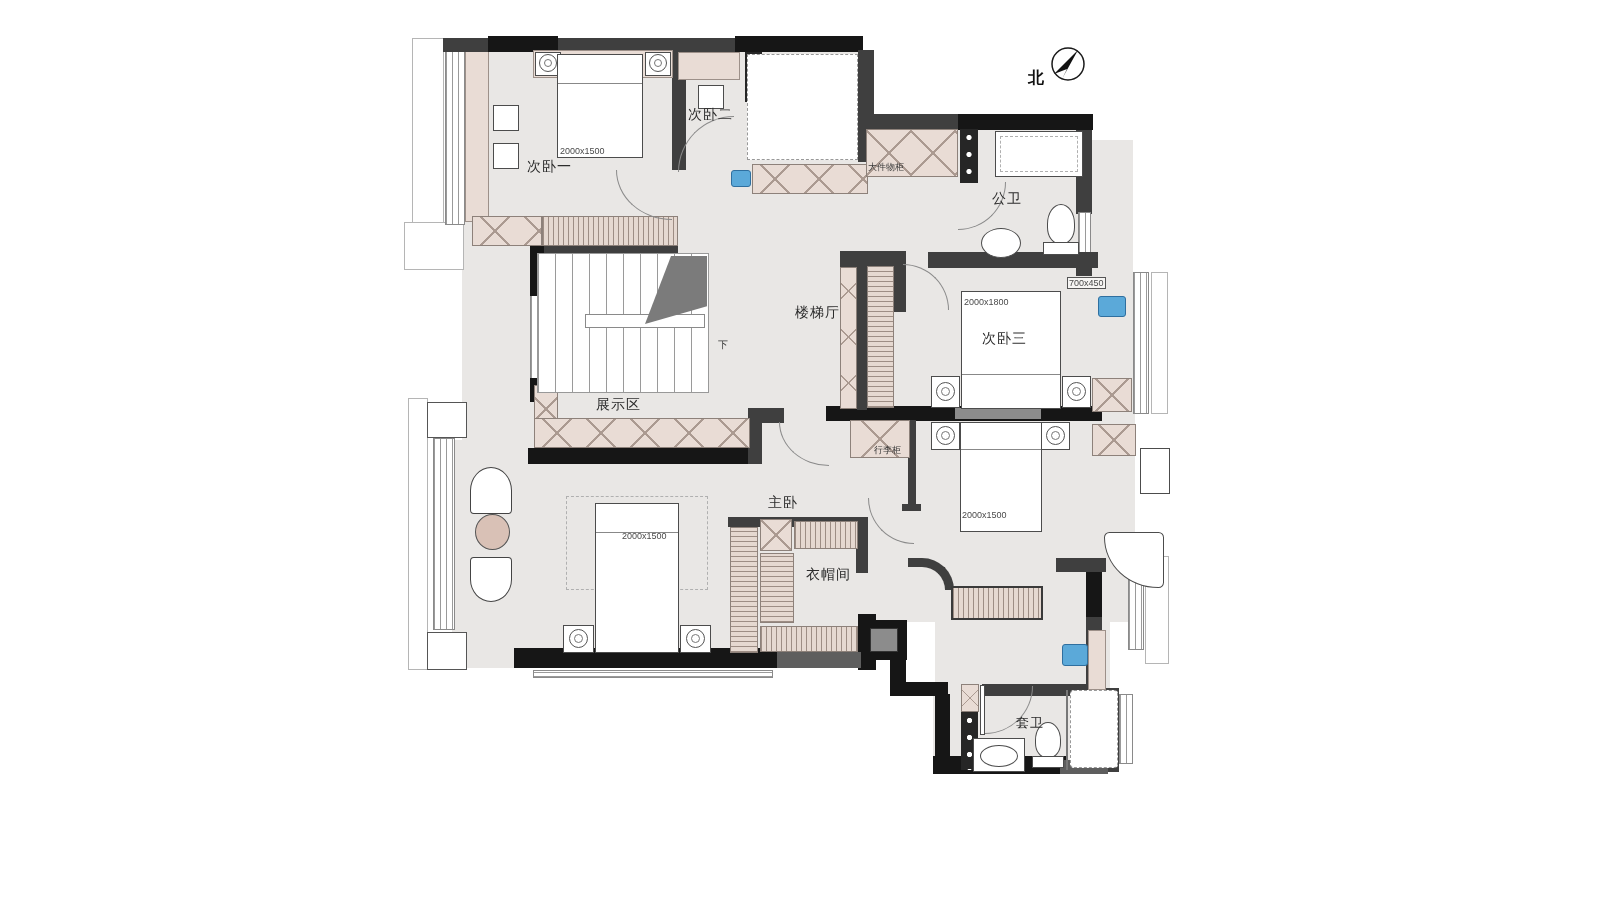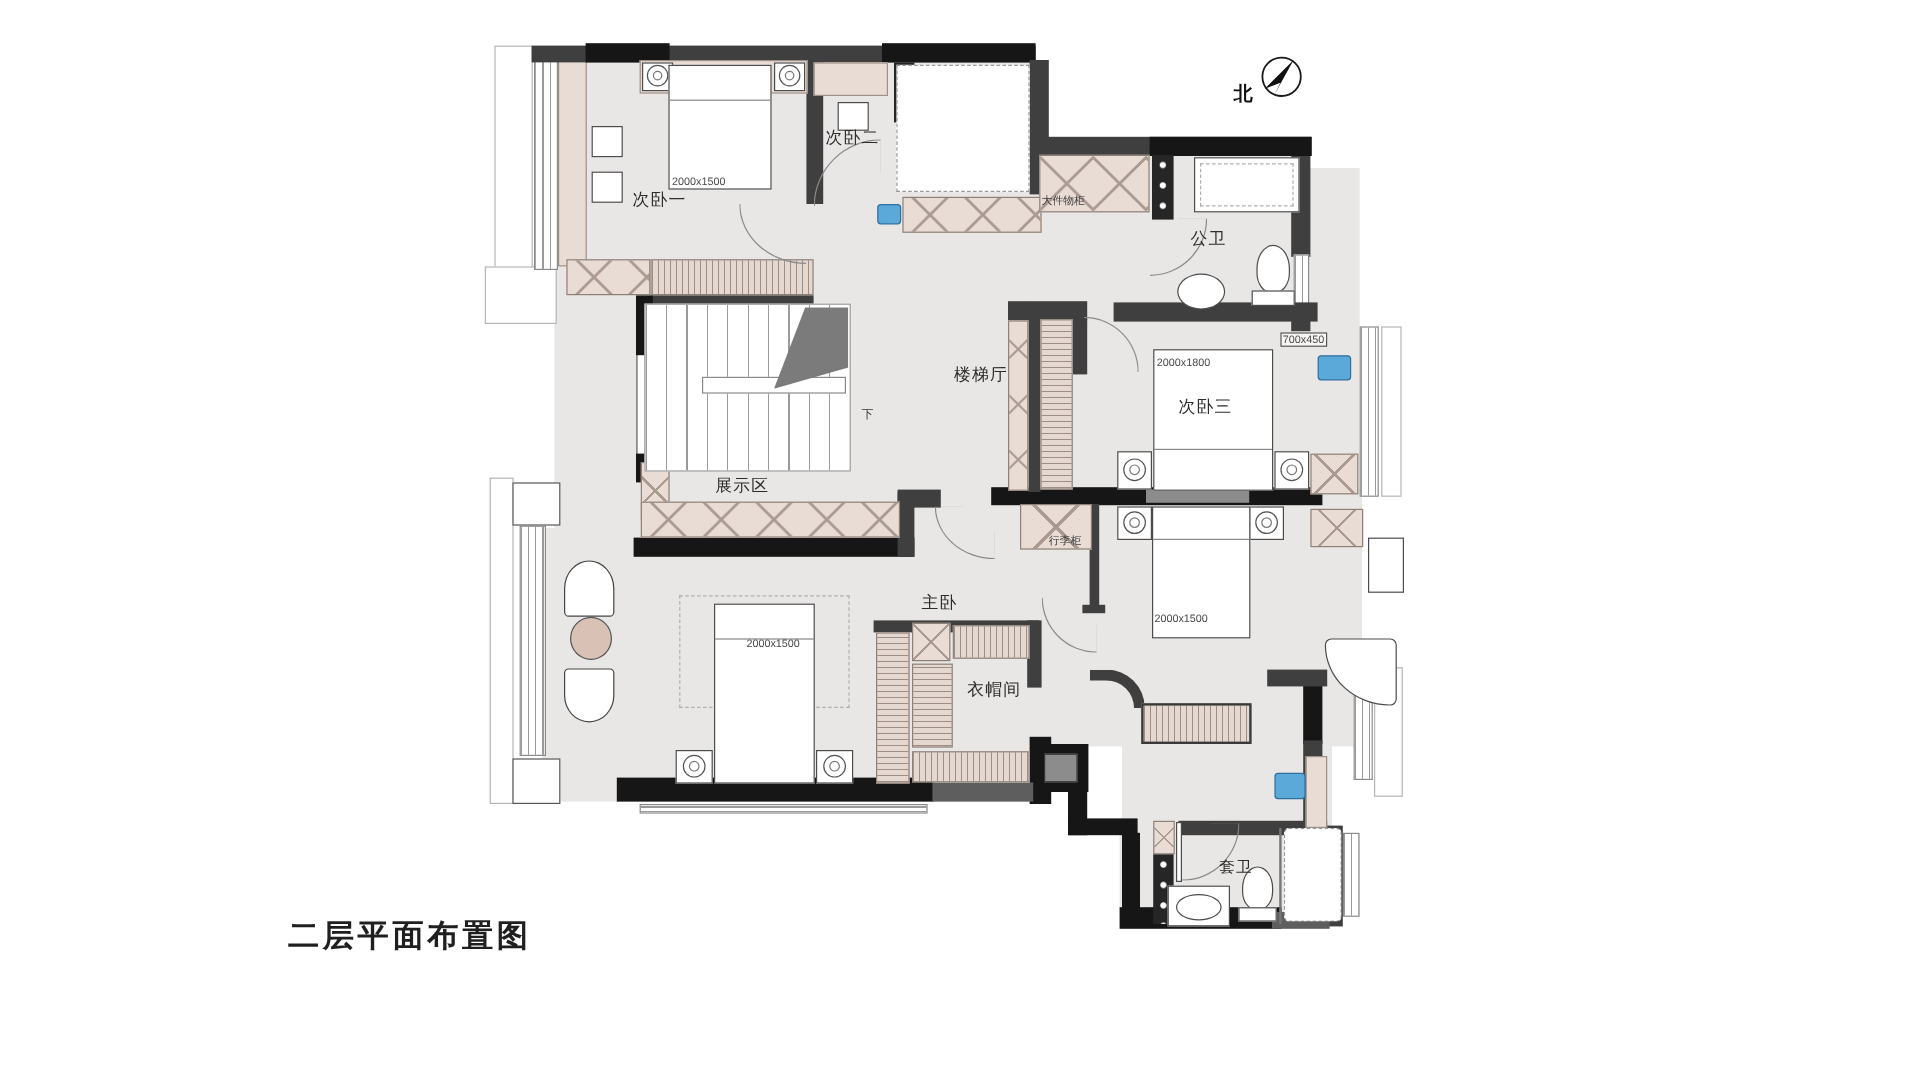--- a/index.html
+++ b/index.html
@@ -248,15 +248,14 @@
   <div class="e dim dimbox" style="left:1067px;top:277px;">700x450</div>
   <div class="e dim" style="left:962px;top:510px;">2000x1500</div>
   <div class="e dim" style="left:622px;top:531px;">2000x1500</div>
 
   <div class="e north" style="left:1028px;top:68px;">北</div>
   <svg class="e" style="left:1046px;top:44px;" width="44" height="42" viewBox="0 0 44 42">
     <circle cx="22" cy="20" r="16" fill="#ffffff" stroke="#1a1a1a" stroke-width="1.5"></circle>
     <polygon points="32,6 8,30 21,25 16,35" fill="#111111"></polygon>
   </svg>
 
-  <div class="e title" style="left:240px;top:762px;">二层平面布置图</div>
 
 </div>
 
 </body></html>

